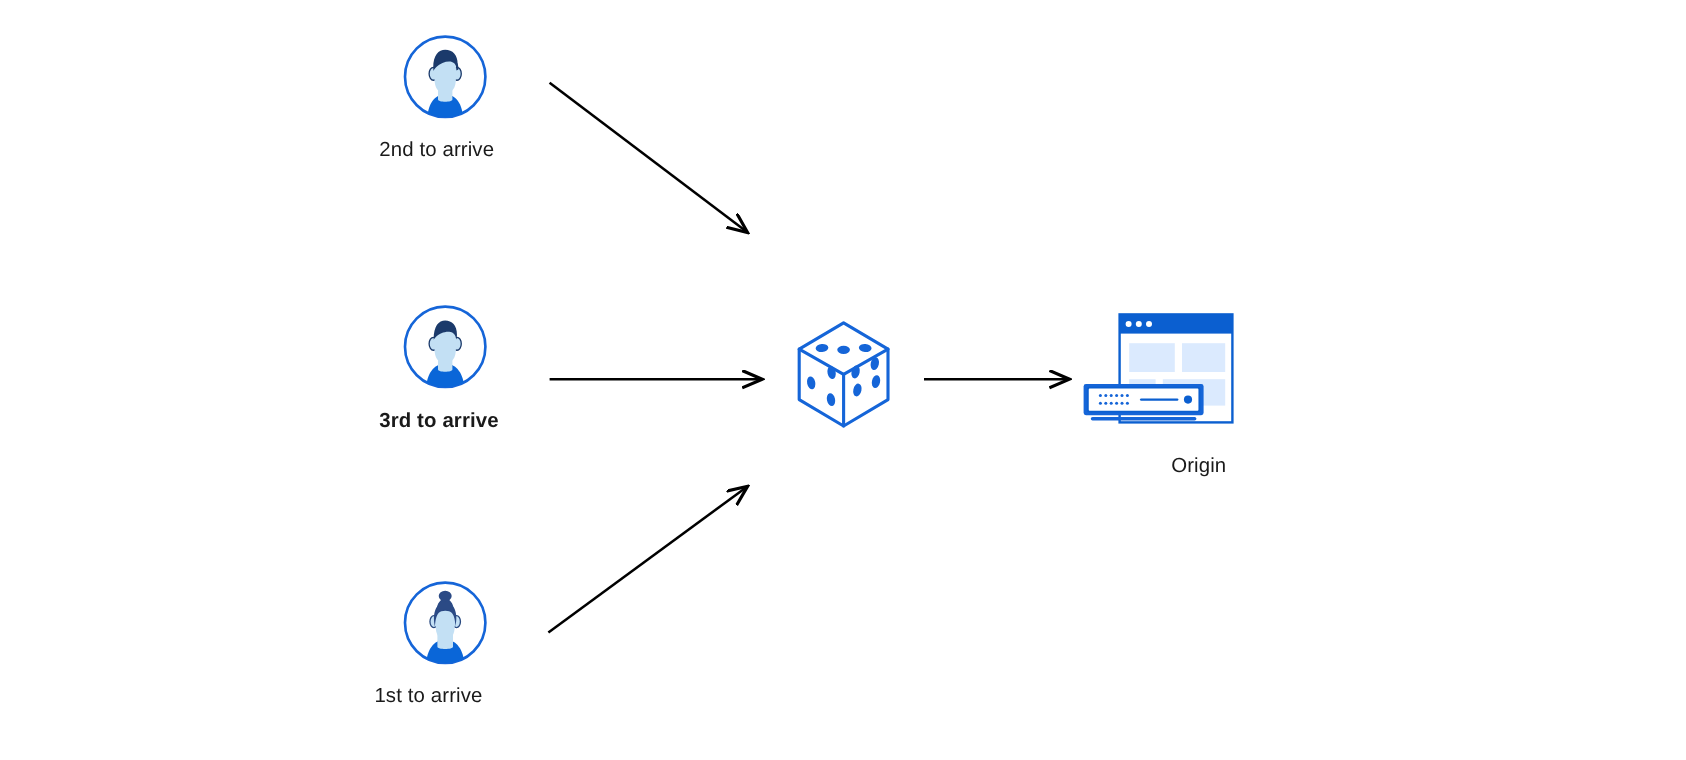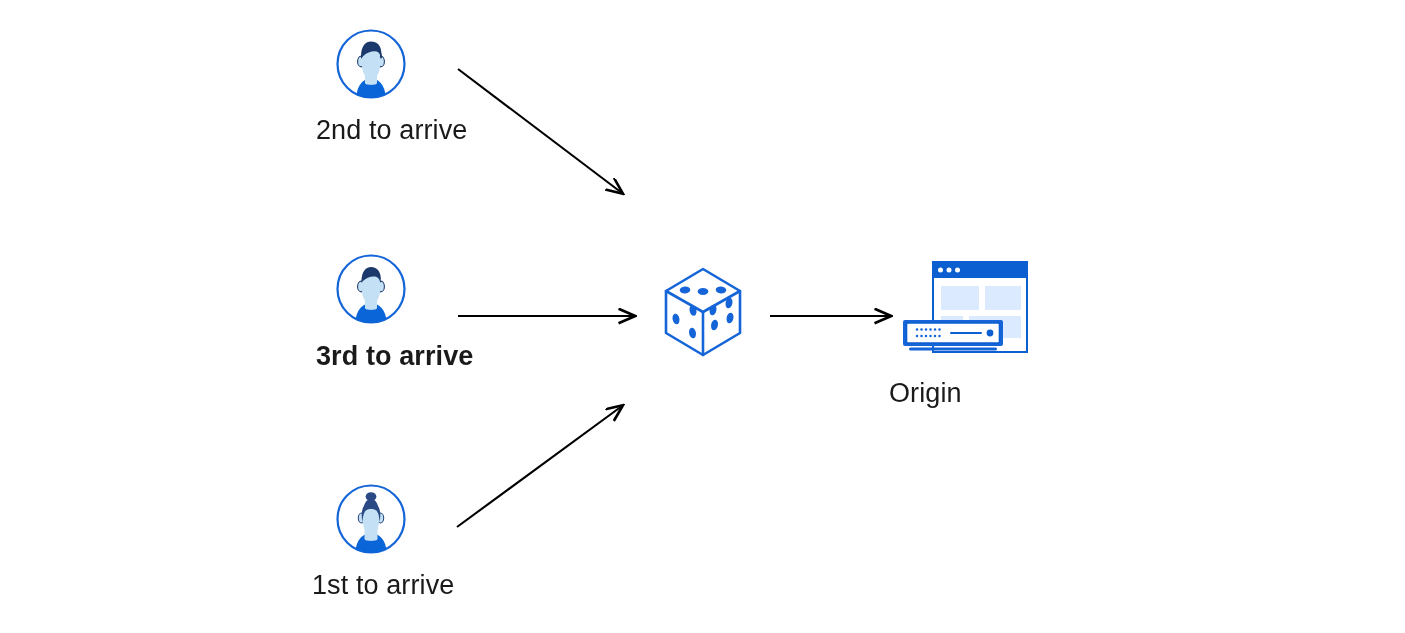--- a/index.html
+++ b/index.html
@@ -18,21 +18,21 @@
     background: #ffffff;
     overflow: hidden;
   }
   .avatar-wrap {
     position: absolute;
     width: 74px;
     height: 74px;
   }
   .node-label {
     position: absolute;
-    font-size: 27px;
+    font-size: 17px;
     color: #1a1a1a;
     white-space: nowrap;
     text-align: center;
     letter-spacing: 0.1px;
   }
   .svg-layer {
     position: absolute;
     left: 0;
     top: 0;
     width: 1405px;
@@ -189,15 +189,15 @@
             <circle cx="35.5" cy="78" r="1.25"></circle>
           <circle cx="40" cy="78" r="1.25"></circle>
             <circle cx="44.5" cy="78" r="1.25"></circle>
         </g>
         <line x1="56" y1="75" x2="86" y2="75" stroke="#0b5fd0" stroke-width="2" stroke-linecap="round"></line>
         <circle cx="95" cy="75" r="3.4" fill="#0b5fd0"></circle>
         <rect x="14" y="89.5" width="88" height="3" rx="1.5" fill="#1565d8"></rect>
       </g>
     </svg>
   </div>
-  <div class="node-label" style="left:889px; top:378px;">Origin</div>
+  <div class="node-label" style="left:976px; top:378px;">Origin</div>
 
 </div>
 
 </body></html>

